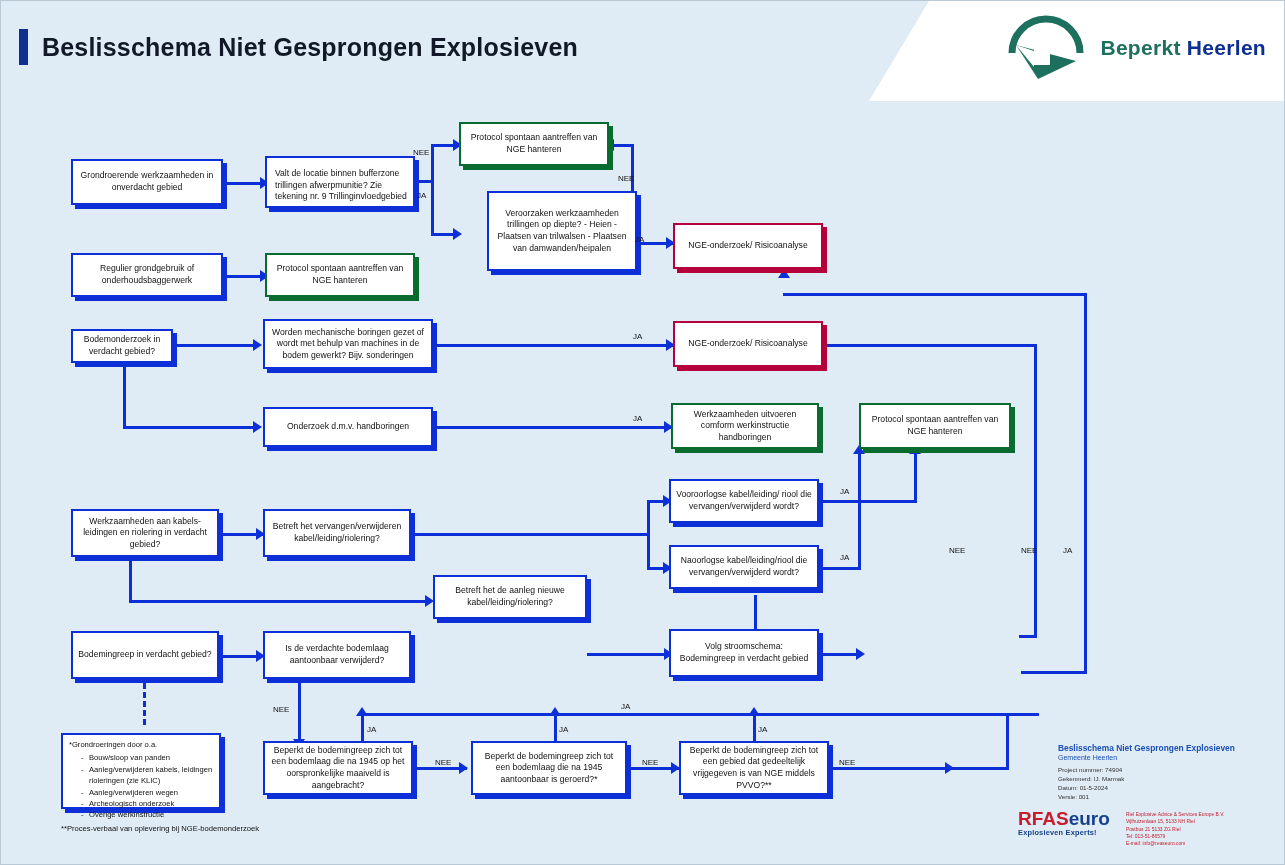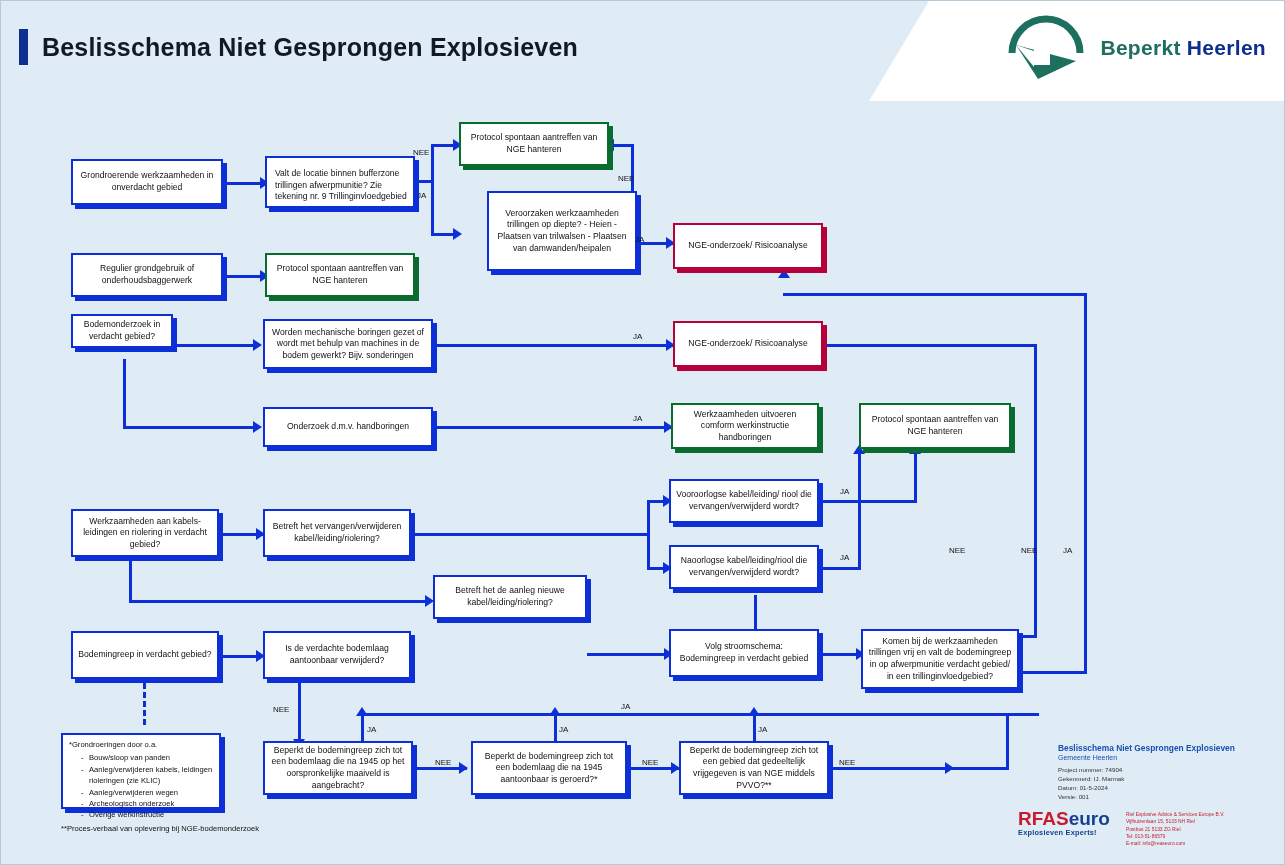--- a/index.html
+++ b/index.html
@@ -289,21 +289,21 @@
     </div>
 
   <div class="node" style="left:70px;top:252px;width:152px;height:44px;">
       <span>Regulier grondgebruik of onderhoudsbaggerwerk</span>
     </div>
 
   <div class="node green" style="left:264px;top:252px;width:150px;height:44px;">
       <span>Protocol spontaan aantreffen van NGE hanteren</span>
     </div>
 
-  <div class="node" style="left:70px;top:313px;width:102px;height:34px;">
+  <div class="node" style="left:70px;top:328px;width:102px;height:34px;">
       <span>Bodemonderzoek in verdacht gebied?</span>
     </div>
 
   <div class="node" style="left:262px;top:318px;width:170px;height:50px;">
       <span>Worden mechanische boringen gezet of wordt met behulp van machines in de bodem gewerkt? Bijv. sonderingen</span>
     </div>
 
   <div class="node red" style="left:672px;top:320px;width:150px;height:46px;">
       <span>NGE-onderzoek/ Risicoanalyse</span>
     </div>
@@ -337,23 +337,20 @@
     </div>
 
   <div class="node" style="left:432px;top:574px;width:154px;height:44px;">
       <span>Betreft het de aanleg nieuwe kabel/leiding/riolering?</span>
     </div>
 
   <div class="node" style="left:668px;top:628px;width:150px;height:48px;">
       <span>Volg stroomschema: Bodemingreep in verdacht gebied</span>
     </div>
 
-  <div class="node" style="left:860px;top:628px;width:158px;height:60px;">
-      <span>Komen bij de werkzaamheden trillingen vrij en valt de bodemingreep in op afwerpmunitie verdacht gebied/ in een trillinginvloedgebied?</span>
-    </div>
 
   <div class="node" style="left:70px;top:630px;width:148px;height:48px;">
       <span>Bodemingreep in verdacht gebied?</span>
     </div>
 
   <div class="node" style="left:262px;top:630px;width:148px;height:48px;">
       <span>Is de verdachte bodemlaag aantoonbaar verwijderd?</span>
     </div>
 
   <div class="node" style="left:262px;top:740px;width:150px;height:54px;">

